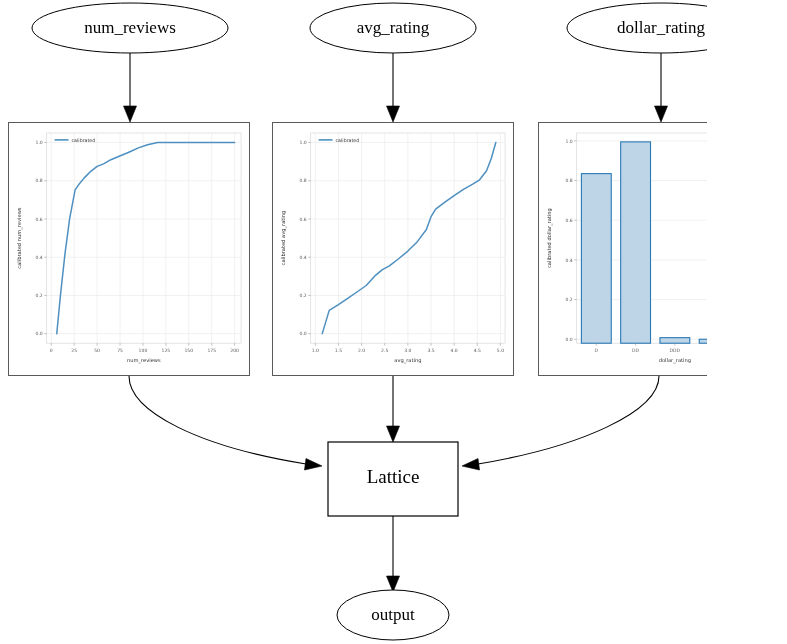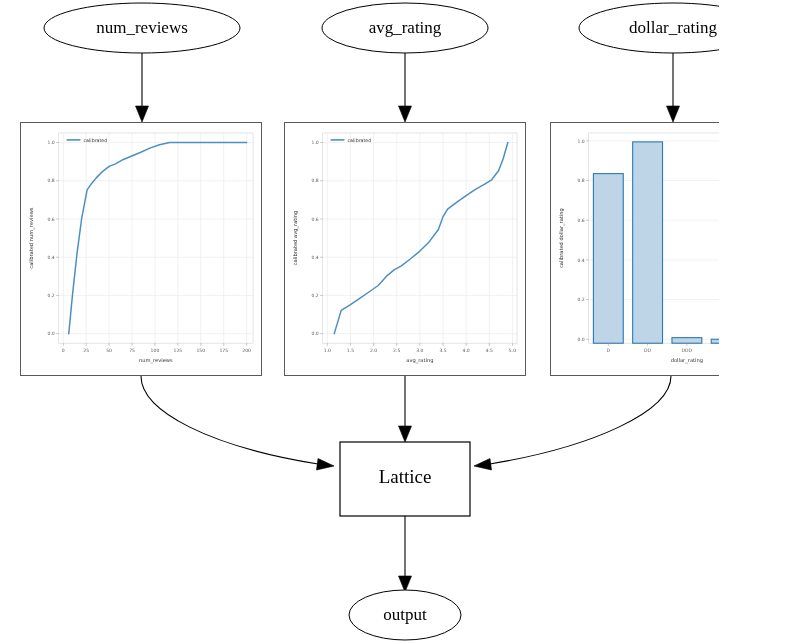--- a/index.html
+++ b/index.html
@@ -7,21 +7,20 @@
     padding: 0;
     background: #ffffff;
   }
   #page {
     position: relative;
     width: 707px;
     height: 644px;
     background: #ffffff;
     font-family: "Liberation Serif", serif;
     overflow: hidden;
-    margin-left: 12px;
   }
   #graph-svg {
     position: absolute;
     left: 0; top: 0;
     width: 787px;
     height: 644px;
   }
   .node-ellipse {
     fill: #ffffff;
     stroke: #000000;

